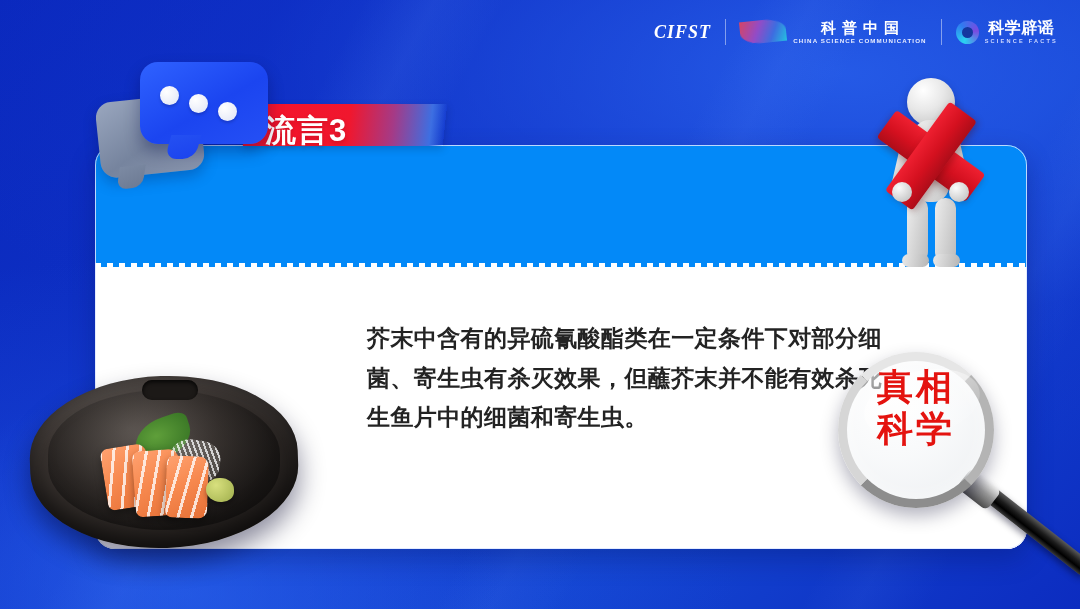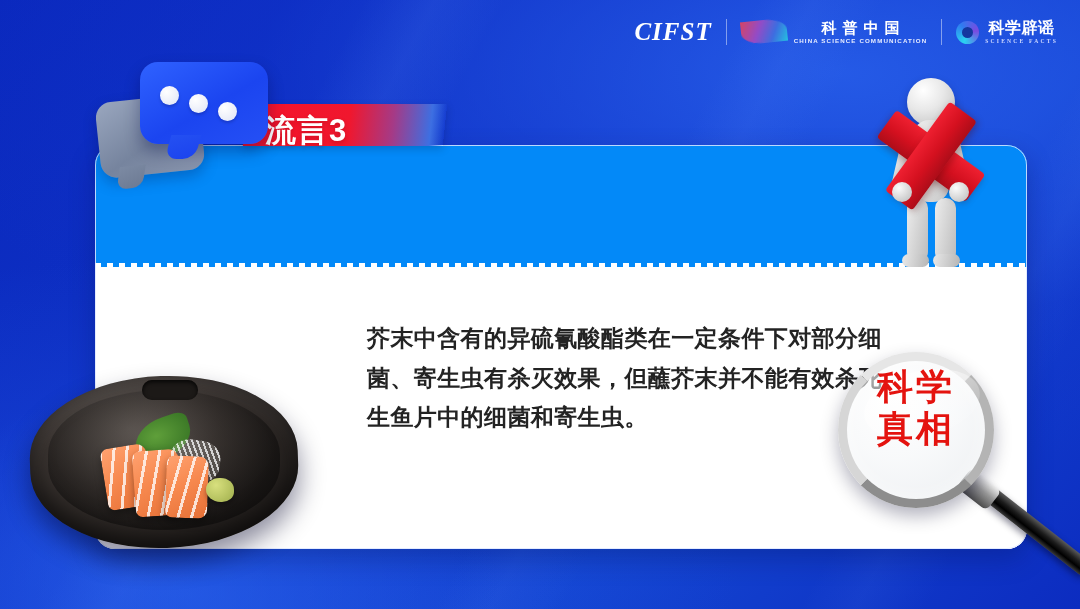--- a/index.html
+++ b/index.html
@@ -21,30 +21,30 @@
       linear-gradient(118deg,rgba(255,255,255,0) 54%,rgba(90,140,250,.10) 58%,rgba(255,255,255,0) 63%),
       linear-gradient(118deg,rgba(255,255,255,0) 80%,rgba(90,140,250,.09) 84%,rgba(255,255,255,0) 89%);
   }
   .bl-glow{position:absolute;left:-120px;bottom:-200px;width:620px;height:430px;
     border-radius:50%;background:radial-gradient(closest-side,rgba(45,105,240,.55),rgba(45,105,240,0));}
 
   
   .topbar{position:absolute;left:0;top:0;width:1080px;height:64px;display:flex;align-items:center;justify-content:flex-end;padding-right:22px;box-sizing:border-box;}
   .brands{display:flex;align-items:center;gap:14px;}
   .cifst{color:#fff;font-family:"Liberation Serif","DejaVu Serif",serif;font-weight:700;font-style:italic;
-    font-size:25px;letter-spacing:1px;}
+    font-size:18px;letter-spacing:1px;}
   .vbar{width:1px;height:26px;background:rgba(255,255,255,.45);}
   .kpzg{display:flex;align-items:center;gap:7px;}
   .kp-wing{width:46px;height:23px;border-radius:0 50% 0 50%;
     background:linear-gradient(115deg,#e0445e 0%,#9b4bc4 38%,#3f6fe0 70%,#25c6e0 100%);
     filter:blur(.3px);transform:rotate(-6deg);opacity:.95;}
   .kp-text{display:flex;flex-direction:column;align-items:center;line-height:1;}
   .kp-cn{color:#fff;font-size:15px;font-weight:700;letter-spacing:6px;text-indent:6px;}
   .kp-en{color:#e7ecff;font-size:6.2px;font-weight:700;letter-spacing:1.1px;margin-top:3px;}
-  .kxpy{display:flex;align-items:center;gap:6px;font-family:Liberation Serif, serif;}
+  .kxpy{display:flex;align-items:center;gap:6px;}
   .kx-mark{width:23px;height:23px;border-radius:50%;
     background:conic-gradient(from 200deg,#2ad3f0,#2f7bf0,#7a4ae0,#2ad3f0);position:relative;}
   .kx-mark::after{content:"";position:absolute;left:6px;top:6px;width:11px;height:11px;border-radius:50%;
     background:#14379f;}
   .kx-text{display:flex;flex-direction:column;align-items:center;line-height:1;}
   .kx-cn{color:#fff;font-size:16px;font-weight:700;letter-spacing:.5px;}
   .kx-en{color:#cfd9ff;font-size:5.6px;font-weight:700;letter-spacing:2.2px;margin-top:3px;}
 
   
   .card{position:absolute;left:95px;top:145px;width:932px;height:404px;border-radius:20px;
@@ -236,17 +236,17 @@
     <div class="wasabi"></div>
   </div>
 
   <div class="magnifier">
     <div class="mag-handle"></div>
     <div class="mag-ferrule"></div>
     <div class="mag-ring">
       <div class="mag-gloss"></div>
     </div>
     <div class="mag-text">
+      <span>真相</span>
       <span>科学</span>
-      <span>真相</span>
     </div>
   </div>
 </div>
 
 </body></html>

